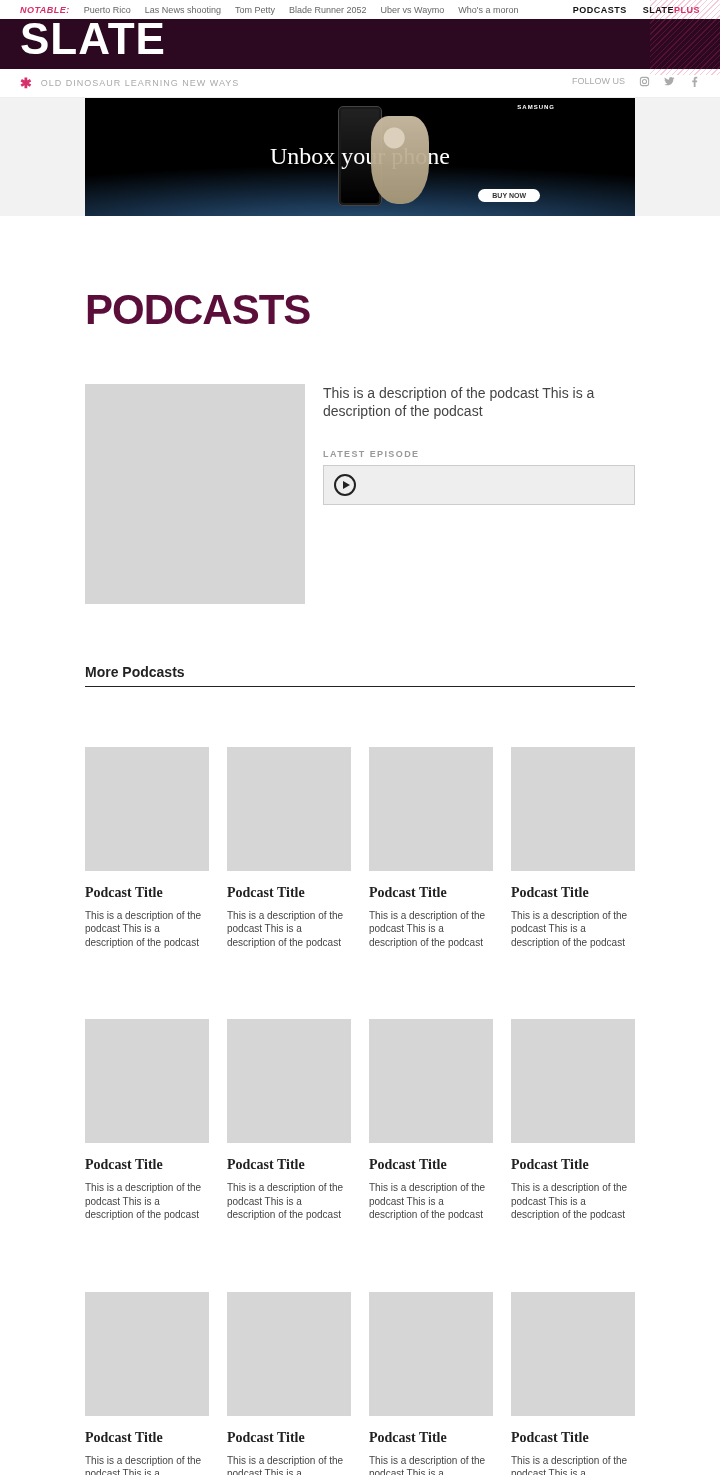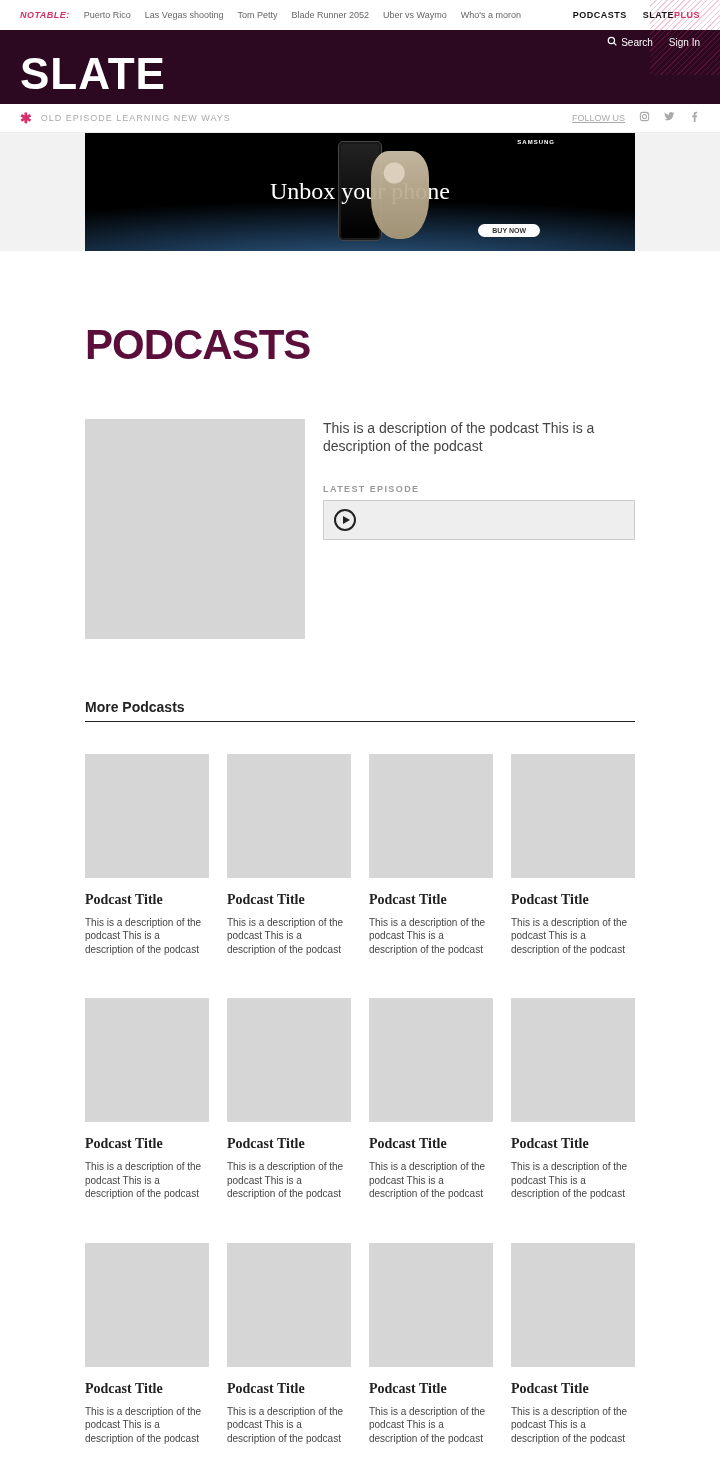--- a/index.html
+++ b/index.html
@@ -1,19 +1,19 @@
 <!DOCTYPE html>
 <html><head>
 <meta charset="utf-8">
 <style>
   * { margin: 0; padding: 0; box-sizing: border-box; }
   body { font-family: -apple-system, BlinkMacSystemFont, "Segoe UI", Helvetica, Arial, sans-serif; background: #fff; color: #222; width: 720px; }
 
   
-  .top-strip { display: flex; align-items: center; justify-content: space-between; padding: 0 20px; height: 30px; font-size: 9px; color: #666; }
+  .top-strip { display: flex; align-items: center; justify-content: space-between; padding: 0 20px; height: 19px; font-size: 9px; color: #666; }
   .top-strip .left { display: flex; align-items: center; gap: 14px; }
   .notable { color: #d62f6a; font-weight: 800; font-style: italic; letter-spacing: 0.5px; }
   .top-strip .right { display: flex; align-items: center; gap: 16px; }
   .right-pod { font-weight: 800; letter-spacing: 0.5px; color: #111; }
   .right-plus { font-weight: 800; letter-spacing: 0.5px; text-align: center; }
   .right-plus .s { color: #111; } .right-plus .p { color: #d62f6a; }
   .diag { position: absolute; right: 0; top: 0; width: 70px; height: 75px; background: repeating-linear-gradient(135deg,#d62f6a 0 1px,transparent 1px 4px); opacity:.25; z-index:5; pointer-events:none;}
 
   
   .nav { background: #2c0821; color: #fff; padding: 0 20px 10px 20px; position: relative; }
@@ -22,21 +22,21 @@
   .search-icon svg { width: 10px; height: 10px; fill: none; stroke: #fff; stroke-width: 2; }
   .nav-main { display: flex; align-items: center; gap: 20px; }
   .logo { font-family: Impact, "Arial Black", sans-serif; font-size: 44px; font-weight: 900; letter-spacing: 1px; color:#fff; line-height:0.9; }
   .nav-links { display: flex; gap: 18px; font-size: 12px; font-weight:500; margin-top:8px;}
   .nav-links span { cursor: pointer; }
 
   
   .subbar { display: flex; align-items: center; justify-content: space-between; padding: 6px 20px; font-size: 9px; color: #aaa; border-bottom: 1px solid #eee; }
   .subbar .left { display: flex; align-items: center; gap: 8px; letter-spacing: 1px; }
   .asterisk { color:#d62f6a; font-size:14px; font-weight:900;}
-  .subbar .right { display: flex; align-items: center; gap: 14px; text-decoration: underline; }
+  .subbar .right { display: flex; align-items: flex-start; gap: 14px; }
   .social svg { width:11px; height:11px; fill:#aaa; }
 
   
   .ad-wrap { background:#f2f2f2; padding:0; }
   .ad { margin: 0 auto; width: 550px; height: 118px; position: relative; overflow:hidden; background: radial-gradient(ellipse 140% 90% at 50% 120%, #3a6b9a 0%, #1a3550 35%, #000 70%); color:#fff; display:flex; align-items:center; justify-content:center; }
   .ad-brand { position:absolute; top:6px; right:80px; font-size:6px; letter-spacing:1px; font-weight:700;}
   .ad-headline { font-family: Georgia, serif; font-size: 24px; font-weight:400; z-index:2;}
   .ad-phone { position:absolute; left:50%; top:8px; transform:translateX(-50%); width:44px; height:100px; background:#1a1a1a; border-radius:5px; border:1px solid #444; z-index:1;}
   .ad-phone::after{content:""; position:absolute; inset:2px; background:linear-gradient(#222,#000); border-radius:3px;}
   .ad-astro { position:absolute; left:52%; top:18px; width:58px; height:88px; background:radial-gradient(circle at 40% 25%,#e8dcc8 0 10px,transparent 11px), linear-gradient(#cdbfa6,#a89878); border-radius:30% 30% 45% 45%; z-index:3; opacity:.95;}
@@ -54,63 +54,53 @@
   .latest-label { font-size:9px; letter-spacing:1.4px; color:#999; font-weight:600; margin-bottom:6px;}
   .player { border:1px solid #ccc; background:#eee; height:40px; display:flex; align-items:center; padding:0 10px; }
   .play-icon { width:22px; height:22px; border:2px solid #222; border-radius:50%; display:flex; align-items:center; justify-content:center; cursor:pointer;}
   .play-icon::after{content:""; width:0;height:0;border-left:7px solid #222;border-top:4px solid transparent;border-bottom:4px solid transparent; margin-left:2px;}
 
   .section-heading { font-size:14px; font-weight:600; color:#222; padding-bottom:6px; border-bottom:1px solid #222; margin-bottom:32px;}
   .grid { display:grid; grid-template-columns: repeat(4, 1fr); gap: 18px 18px; }
   .card-img { width:100%; aspect-ratio:1/1; background:#d6d6d6; margin-bottom:14px;}
   .card-title { font-family: Georgia, serif; font-size:14px; font-weight:700; margin-bottom:8px;}
   .card-desc { font-size:10px; color:#444; line-height:1.35;}
-  .card { margin-bottom:24px; }
+  .card { margin-bottom:24px;margin-top:28px; }
 </style>
 </head>
 <body>
 
 <div class="diag"></div>
 
 <div class="top-strip">
   <div class="left">
     <span class="notable">NOTABLE:</span>
     <span>Puerto Rico</span>
-    <span>Las Vegas shooting</span>
+    <span>Las News shooting</span>
     <span>Tom Petty</span>
     <span>Blade Runner 2052</span>
     <span>Uber vs Waymo</span>
     <span>Who's a moron</span>
   </div>
   <div class="right">
     <span class="right-pod">PODCASTS</span>
     <span class="right-plus"><span class="s">SLATE</span><span class="p">PLUS</span></span>
   </div>
 </div>
 
 <div class="nav">
-  <div class="nav-top">
-    <span class="search-wrap">
-      <span class="search-icon"><svg viewBox="0 0 16 16">
-            <circle cx="7" cy="7" r="5"></circle>
-            <line x1="11" y1="11" x2="15" y2="15"></line>
-          </svg></span>
-      <span>Search</span>
-    </span>
-    <span>Sign In</span>
-  </div>
   <div class="nav-main">
     <span class="logo">SLATE</span>
   </div>
 </div>
 
 <div class="subbar">
   <div class="left">
     <span class="asterisk">✱</span>
-    <span>OLD EPISODE LEARNING NEW WAYS</span>
+    <span>OLD DINOSAUR LEARNING NEW WAYS</span>
   </div>
   <div class="right">
     <span>FOLLOW US</span>
     <span class="social"><svg viewBox="0 0 16 16">
           <rect x="2" y="2" width="12" height="12" rx="3" fill="none" stroke="#aaa" stroke-width="1.5"></rect>
           <circle cx="8" cy="8" r="3" fill="none" stroke="#aaa" stroke-width="1.5"></circle>
           <circle cx="12" cy="4" r="0.8"></circle>
         </svg></span>
     <span class="social"><svg viewBox="0 0 16 16">
           <path d="M15 3c-.6.3-1.2.5-1.8.6.6-.4 1.1-1 1.4-1.7-.6.4-1.3.6-2 .8C12 2 11.2 1.6 10.3 1.6c-1.7 0-3 1.4-3 3 0 .2 0 .5.1.7-2.5-.1-4.7-1.3-6.2-3.1-.3.4-.4 1-.4 1.5 0 1 .5 2 1.4 2.5-.5 0-1-.2-1.4-.4 0 1.5 1 2.7 2.4 3-.3.1-.5.1-.8.1H2c.4 1.2 1.5 2.1 2.9 2.1-1 .8-2.4 1.3-3.8 1.3H.5c1.3.8 2.9 1.3 4.6 1.3 5.5 0 8.5-4.6 8.5-8.5v-.4c.6-.4 1.1-1 1.4-1.6z"></path>

